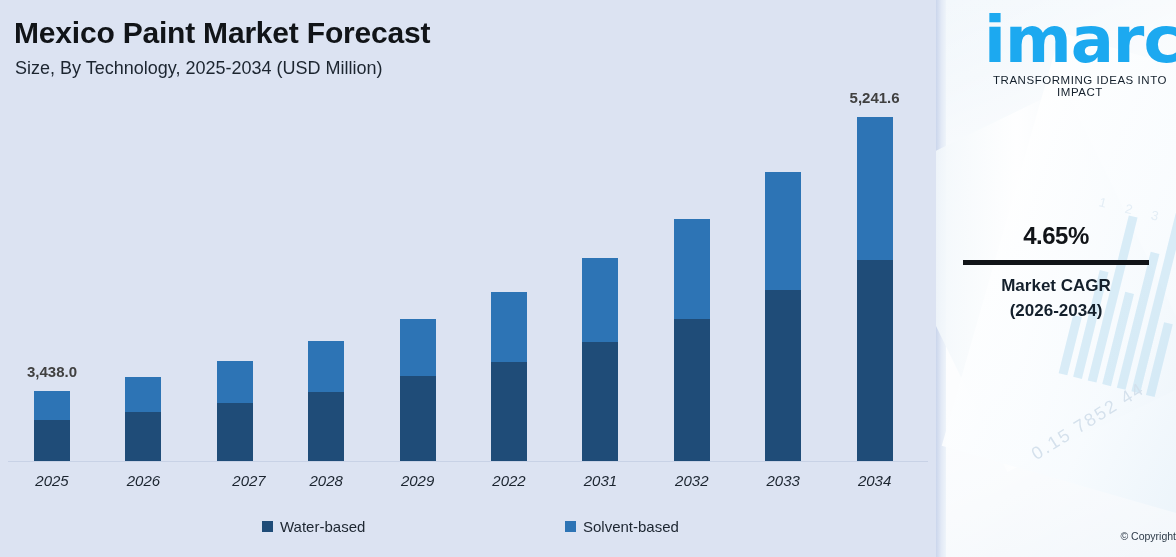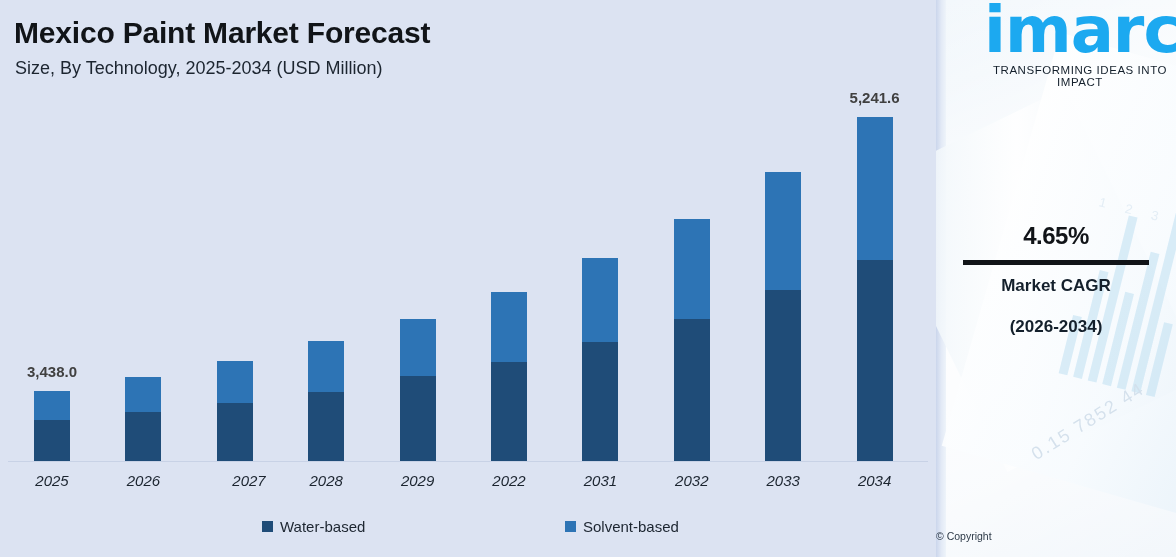--- a/index.html
+++ b/index.html
@@ -88,38 +88,38 @@
     transform: rotate(-32deg);
     font-size: 18px; color: #d2dfeb; letter-spacing: 2px;
     font-family: "Liberation Sans", sans-serif; opacity: 0.9;
   }
   #bg-axisnums {
     left: 156px; top: 208px; width: 120px; height: 60px;
     transform: rotate(14deg);
     font-size: 13px; color: #cfe0ee; letter-spacing: 8px;
   }
 
-  #logo-block { position: absolute; left: 0; top: 0; width: 240px; text-align: center; padding-left: 48px; }
+  #logo-block { position: absolute; left: 0; top: 10px; width: 240px; text-align: center; padding-left: 48px; }
   #logo-wordmark {
     font-size: 64px; font-weight: bold; color: #1ca9f0;
     letter-spacing: -1px; line-height: 0.95; font-family: "DejaVu Sans", sans-serif;
   }
   #logo-tagline {
     font-size: 11.5px; font-weight: normal; color: #14202c;
     letter-spacing: 0.55px; margin-top: 3px;
   }
 
   #cagr-block { position: absolute; left: 0; top: 222px; width: 240px; text-align: center; }
   #cagr-value { font-size: 24px; font-weight: bold; color: #111418; letter-spacing: -0.5px; }
   #cagr-rule { width: 186px; height: 5px; background: #111418; margin: 10px auto 11px auto; }
   #cagr-label-1 { font-size: 17px; font-weight: bold; color: #14202c; }
-  #cagr-label-2 { font-size: 17px; font-weight: bold; color: #14202c; margin-top: 21px; }
+  #cagr-label-2 { font-size: 17px; font-weight: bold; color: #14202c; margin-top: 5px; }
 
   #copyright-block {
-    position: absolute; left: 0; bottom: 12px; width: 240px; text-align: left;
+    position: absolute; left: 0; bottom: 12px; width: 240px; text-align: right;
     font-size: 10.5px; color: #2d3a48; line-height: 1.5;
   }
 </style>
 </head>
 <body>
 
 <div id="root">
 
   <div id="chart-panel">
 

